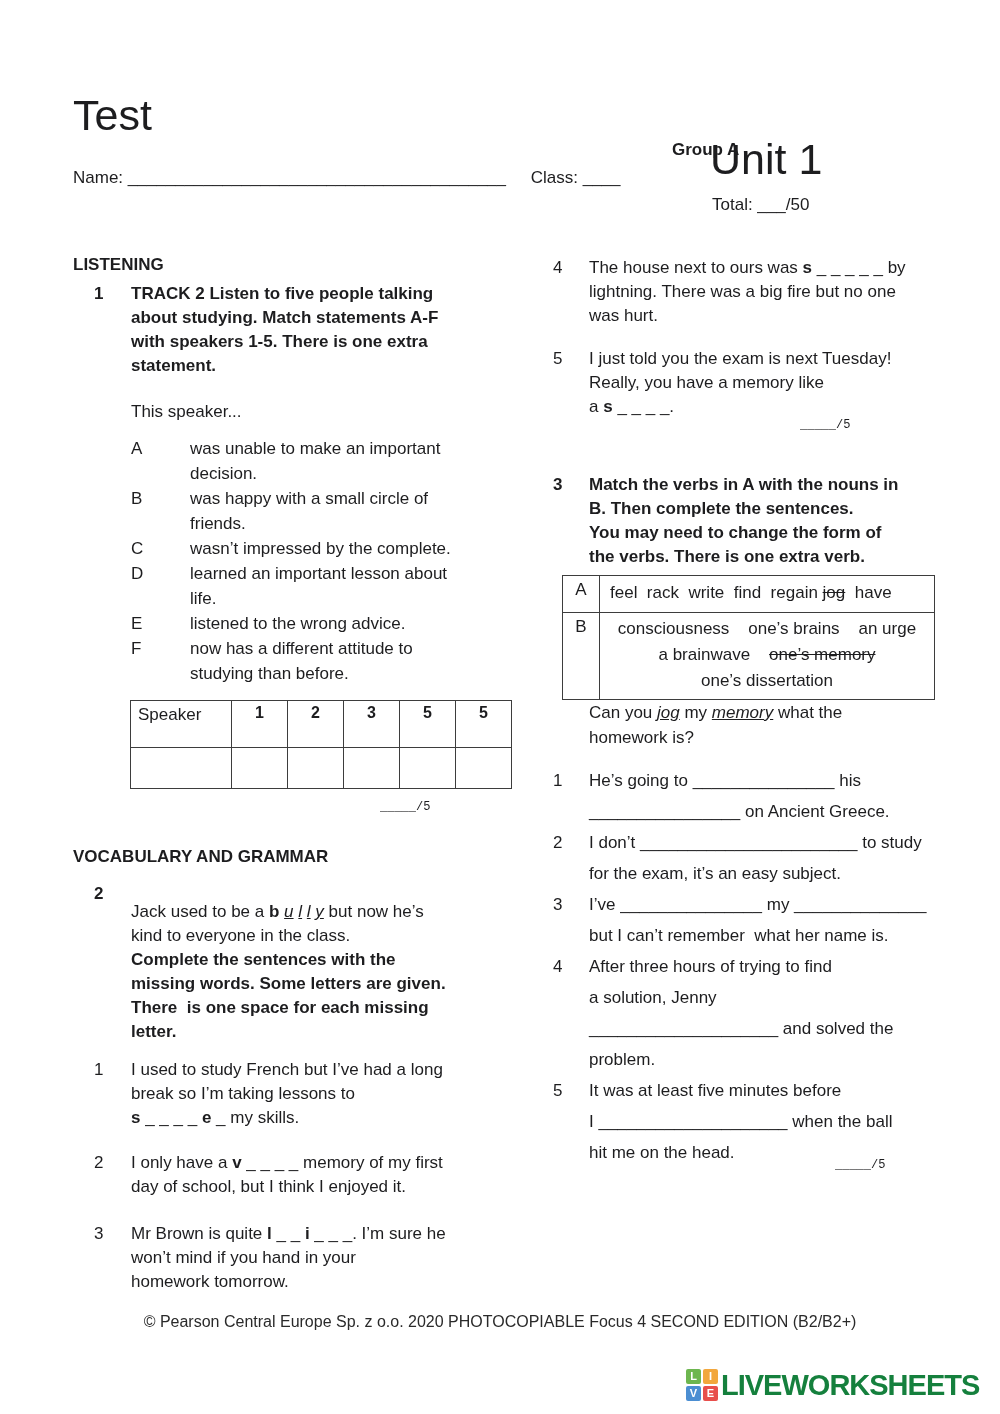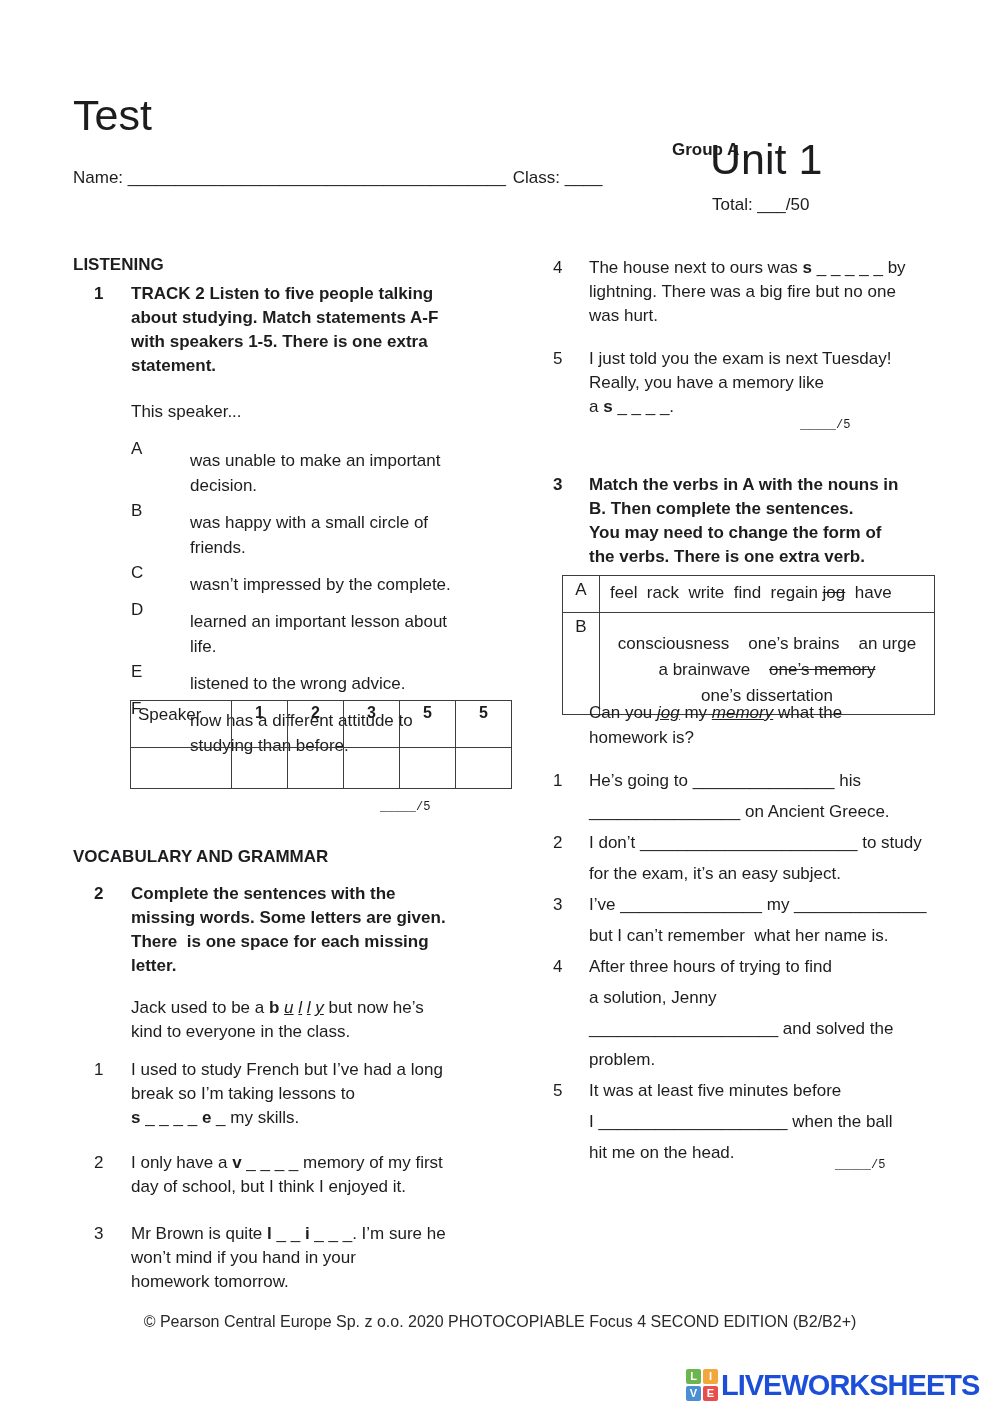--- a/index.html
+++ b/index.html
@@ -11,57 +11,57 @@
   .fs17{font-size:17px;line-height:24px;}
   .lh25{line-height:25px;}
   .lh31{line-height:31px;}
   .title{font-size:43px;line-height:46px;font-weight:400;}
   .row{display:flex;align-items:flex-start;}
   .num{flex:0 0 58px;padding-left:21px;box-sizing:border-box;}
   .num-r{flex:0 0 37px;padding-left:1px;box-sizing:border-box;}
   .body-col{flex:1;min-width:0;}
   .stmt{display:flex;align-items:flex-start;}
   .stmt-letter{flex:0 0 59px;margin-left:58px;}
-  .stmt-text{flex:1;min-width:0;margin-top:12px;}
+  .stmt-text{flex:1;min-width:0;}
   .seg-b{font-weight:700;}
   .seg-iu{font-style:italic;text-decoration:underline;}
   .seg-s{text-decoration:line-through;}
   table{border-collapse:collapse;}
   .spk-table{table-layout:fixed;width:353px;}
   .spk-table td{border:1.5px solid #3d3d3d;vertical-align:top;font-size:17px;}
   .spk-table .lbl{width:85px;padding:4px 8px 4px 7px;}
   .spk-table .n{width:53px;text-align:center;font-weight:700;font-size:16px;padding-top:3px;}
   .spk-table .hrow td{height:38px;}
   .spk-table .erow td{height:38px;}
   .mt-table{table-layout:fixed;width:373px;font-size:17px;}
   .mt-table td{border:1.5px solid #3d3d3d;vertical-align:top;}
   .mt-table .ltr{width:34px;text-align:center;padding-top:4px;}
   .mt-table .ra{padding:4px 4px 6px 10px;line-height:26px;}
-  .mt-table .rb{padding:18px 6px 5px 6px;text-align:center;line-height:26px;}
+  .mt-table .rb{padding:3px 6px 5px 6px;text-align:center;line-height:26px;}
   .score{font-size:12px;text-align:left;font-family:Liberation Mono, monospace;}
   .heading{font-size:17px;font-weight:700;}
   .footer{position:absolute;left:0;top:1313px;width:1000px;text-align:center;font-size:16px;color:#2a2a2a;}
   .lw{position:absolute;left:686px;top:1368px;display:flex;align-items:center;gap:3px;}
   .lw-grid{display:grid;grid-template-columns:15px 15px;grid-auto-rows:15px;gap:2px;}
   .lw-sq{color:#fff;font-size:11px;font-weight:700;display:flex;align-items:center;justify-content:center;border-radius:2px;line-height:1;}
   .lw-word{font-size:29px;font-weight:700;letter-spacing:-1px;line-height:34px;}
 </style>
 </head>
 <body>
 
 <div class="page">
 
   <div class="abs title" style="left:73px;top:92px;">Test</div>
   <div class="abs title" style="left:710px;top:92px;margin-top:44px;">Unit 1</div>
   <div class="abs heading" style="left:672px;top:140px;">Group A</div>
 
   <div class="abs fs17" style="left:73px;top:166px;width:620px;">
     <span>Name:</span>
     <span>________________________________________</span>
-    <span style="margin-left:2px;">Class:</span>
+    <span style="margin-left:20px;">Class:</span>
     <span>____</span>
   </div>
 
   <div class="abs fs17" style="left:712px;top:193px;">Total: ___/50</div>
 
   <div class="abs heading" style="left:73px;top:255px;">LISTENING</div>
 
   <div class="abs" style="left:73px;top:282px;width:437px;">
     <div class="row">
       <div class="num fs17 b">1</div>
@@ -127,26 +127,26 @@
     </table>
 
   <div class="abs score" style="left:380px;top:800px;width:90px;">_____/5</div>
 
   <div class="abs heading" style="left:73px;top:847px;">VOCABULARY AND GRAMMAR</div>
 
   <div class="abs" style="left:73px;top:882px;width:437px;">
     <div class="row">
       <div class="num fs17 b">2</div>
       <div class="body-col">
+        <div class="fs17 pre" style="margin-top:18px;">Jack used to be a <span class="seg-b">b</span> <span class="seg-iu">u</span> <span class="seg-iu">l</span> <span class="seg-iu">l</span> <span class="seg-iu">y</span> but now he’s
+kind to everyone in the class.</div>
         <div class="fs17 b pre">Complete the sentences with the
 missing words. Some letters are given.
 There  is one space for each missing
 letter.</div>
-        <div class="fs17 pre" style="margin-top:18px;">Jack used to be a <span class="seg-b">b</span> <span class="seg-iu">u</span> <span class="seg-iu">l</span> <span class="seg-iu">l</span> <span class="seg-iu">y</span> but now he’s
-kind to everyone in the class.</div>
       </div>
     </div>
     <div class="row" style="margin-top:14px;">
       <div class="num fs17">1</div>
       <div class="body-col fs17 pre">I used to study French but I’ve had a long
 break so I’m taking lessons to
 <span class="seg-b">s</span> _ _ _ _ <span class="seg-b">e</span> _ my skills.</div>
     </div>
     <div class="row" style="margin-top:21px;">
       <div class="num fs17">2</div>
@@ -243,16 +243,16 @@
 
   <div class="footer">© Pearson Central Europe Sp. z o.o. 2020 PHOTOCOPIABLE  Focus 4 SECOND EDITION (B2/B2+)</div>
 
   <div class="lw">
     <div class="lw-grid">
       <div class="lw-sq" style="background: rgb(109, 182, 79);">L</div>
       <div class="lw-sq" style="background: rgb(242, 167, 61);">I</div>
       <div class="lw-sq" style="background: rgb(75, 142, 210);">V</div>
       <div class="lw-sq" style="background: rgb(232, 79, 76);">E</div>
     </div>
-    <div class="lw-word" style="color: #1d4ed8;">LIVEWORKSHEETS</div>
+    <div class="lw-word" style="color: #15803d;">LIVEWORKSHEETS</div>
   </div>
 
 </div>
 
 </body></html>

